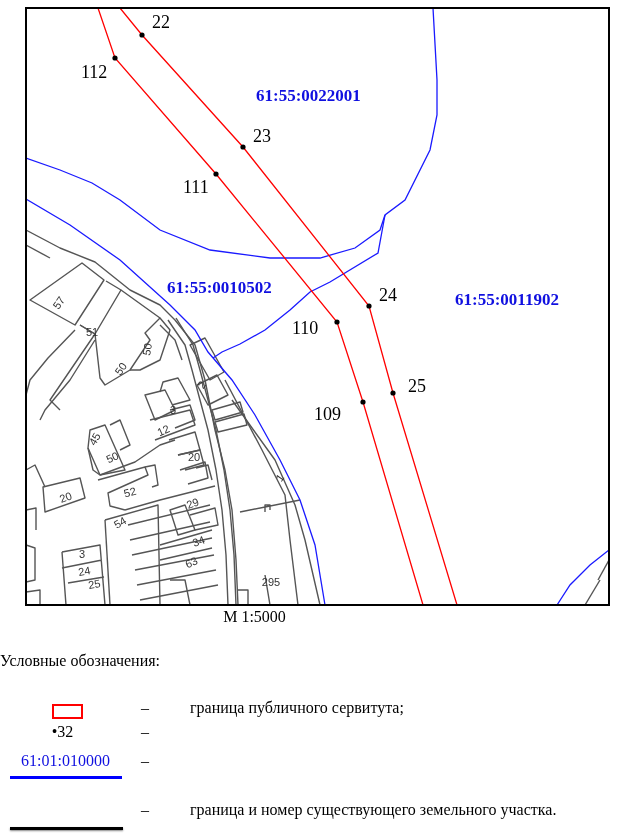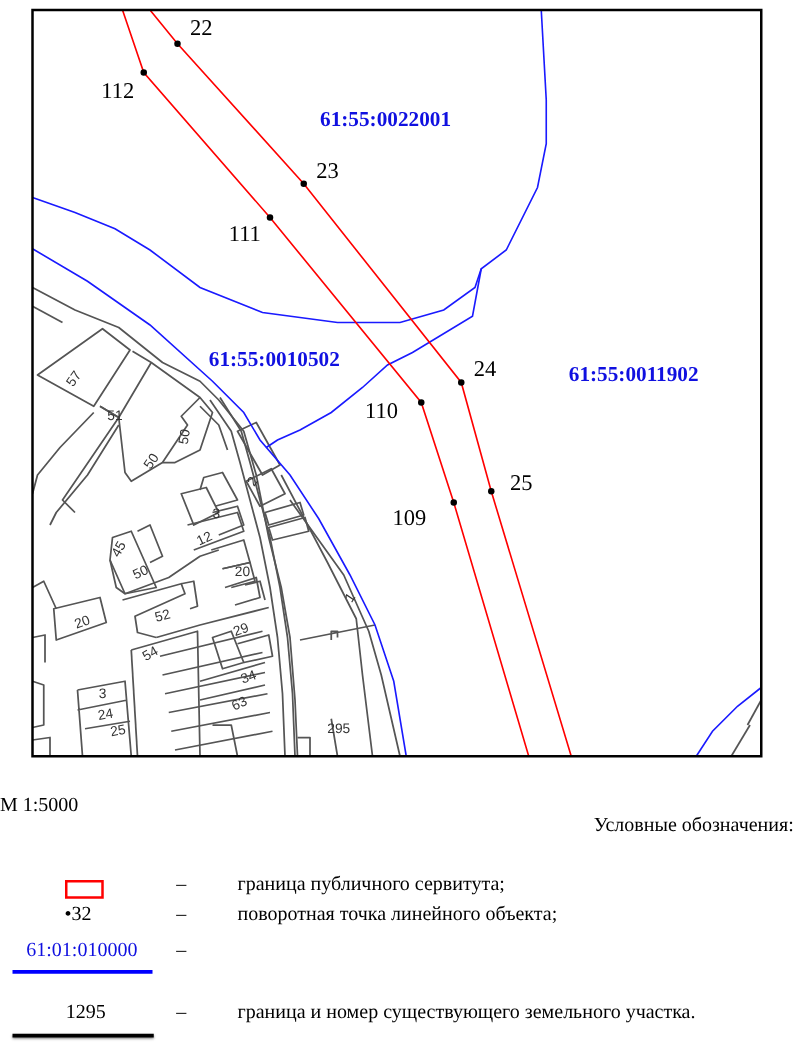--- a/index.html
+++ b/index.html
@@ -8,22 +8,22 @@
   #map { position:absolute; left:0; top:0; width:635px; height:610px; }
   .map-frame { fill:none; stroke:#000; stroke-width:2; }
   .serv { fill:none; stroke:#ff0000; stroke-width:1.3; }
   .kv { fill:none; stroke:#1a1aff; stroke-width:1.3; }
   .parcel { fill:none; stroke:#555; stroke-width:1.4; stroke-linejoin:round; }
   .pt { fill:#000; }
   .pt-label { font-family:"Liberation Serif",serif; font-size:18px; fill:#000; }
   .kv-label { font-family:"Liberation Serif",serif; font-size:17px; font-weight:bold; fill:#1010e0; }
   .parcel-label { font-family:"Liberation Sans",sans-serif; font-size:11px; fill:#333; }
 
-  .scale { position:absolute; top:636px; left:0; width:509px; font-size:16px; }
-  .legend-title { position:absolute; top:652px; left:0; width:635px; text-align:right; font-size:16px; }
+  .scale { position:absolute; top:608px; left:0; width:509px; text-align:center; font-size:16px; }
+  .legend-title { position:absolute; top:652px; left:0; width:635px; text-align:left; font-size:16px; }
   .legend-row { position:absolute; left:0; width:635px; height:24px; font-size:16px; }
   .legend-sym { position:absolute; left:0; width:135px; text-align:center; }
   .legend-dash { position:absolute; left:141px; }
   .legend-text { position:absolute; left:162px; white-space:nowrap;margin-left:28px; }
   .sym-rect { display:inline-block; width:27px; height:11px; border:2px solid #ff0000; margin-top:5px; }
   .sym-kv { color:#1010e0; }
   .sym-underline-blue { position:absolute; left:10px; top:24px; width:112px; height:3px; background:#0000ff; }
   .sym-underline-black { position:absolute; left:10px; top:26px; width:113px; height:3px; background:#000; box-shadow:0 1px 2px #888; }
 </style>
 </head>
@@ -161,27 +161,25 @@
 
 <div class="legend-row" style="top:699px;">
   <div class="legend-sym"><span class="sym-rect"></span></div>
   <span class="legend-dash">–</span>
   <span class="legend-text">граница публичного сервитута;</span>
 </div>
 
 <div class="legend-row" style="top:723px;padding-left:12px;">
   <div class="legend-sym" style="left:-5px;">•32</div>
   <span class="legend-dash">–</span>
-  <span class="legend-text">поворотная точка линейного объекта;</span>
 </div>
 
 <div class="legend-row" style="top:752px;text-decoration:underline;">
   <div class="legend-sym sym-kv" style="left:-2px;">61:01:010000</div>
   <div class="sym-underline-blue"></div>
   <span class="legend-dash">–</span>
 </div>
 
 <div class="legend-row" style="top:801px;">
-  <div class="legend-sym" style="left:1px;">1295</div>
   <div class="sym-underline-black"></div>
   <span class="legend-dash">–</span>
   <span class="legend-text">граница и номер существующего земельного участка.</span>
 </div>
 
 </body></html>

